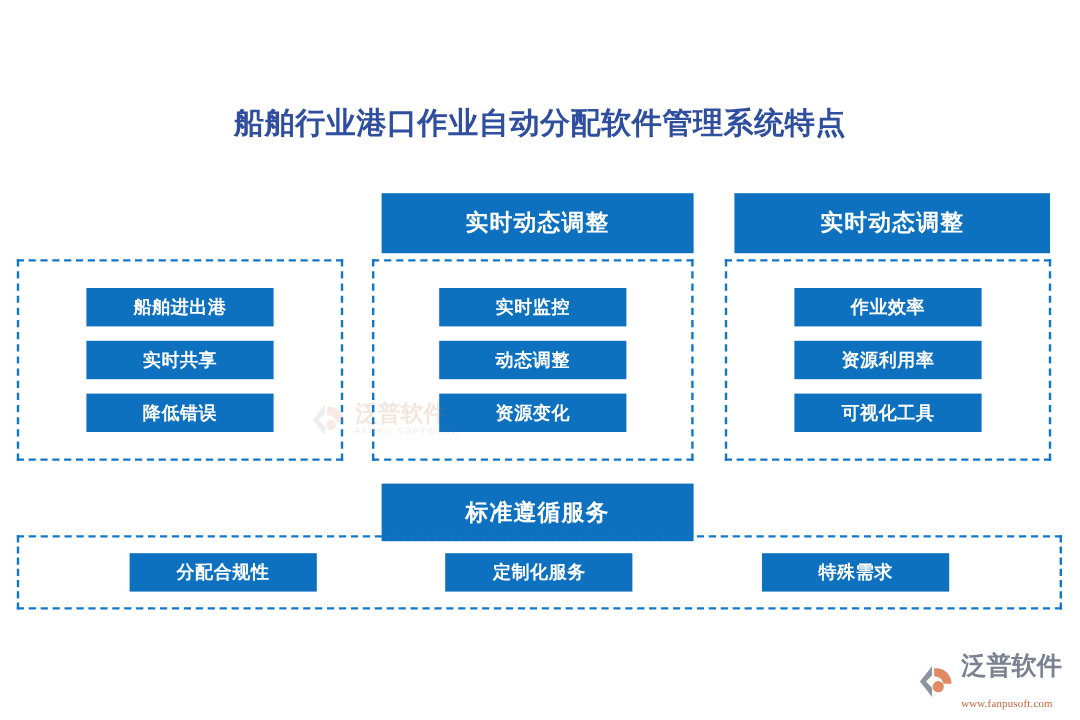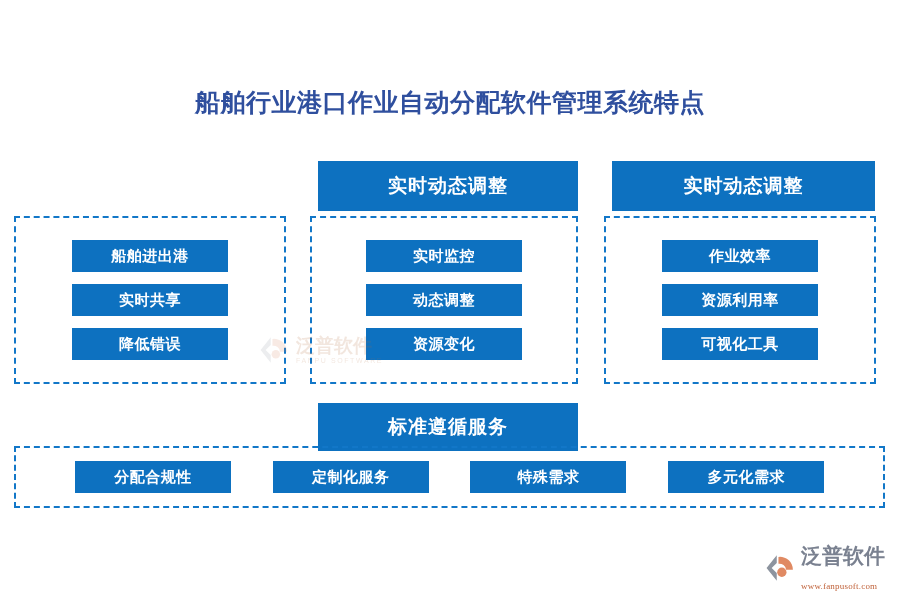--- a/index.html
+++ b/index.html
@@ -259,21 +259,20 @@
     </div>
   </div>
 
   <div class="blue-header" id="std-header">标准遵循服务</div>
 
   <div class="dashed-box" id="bottom-box"></div>
   <div id="bottom-items">
     <div class="blue-item">分配合规性</div>
     <div class="blue-item">定制化服务</div>
     <div class="blue-item">特殊需求</div>
-    <div class="blue-item">多元化需求</div>
   </div>
 
   <div id="logo">
     <div class="logo-mark">
       <svg class="mark-svg" viewBox="0 0 40 40" aria-hidden="true">
         <path d="M3 20 L15 5 L15 14 L9 20 L15 26 L15 35 Z" fill="#8d949f"></path>
         <path d="M17 7 A15 15 0 0 1 34 22 L26 22 A8 8 0 0 0 17 15 Z" fill="#e08a63"></path>
         <circle cx="21" cy="25" r="5.5" fill="#e08a63"></circle>
       </svg>
     </div>

